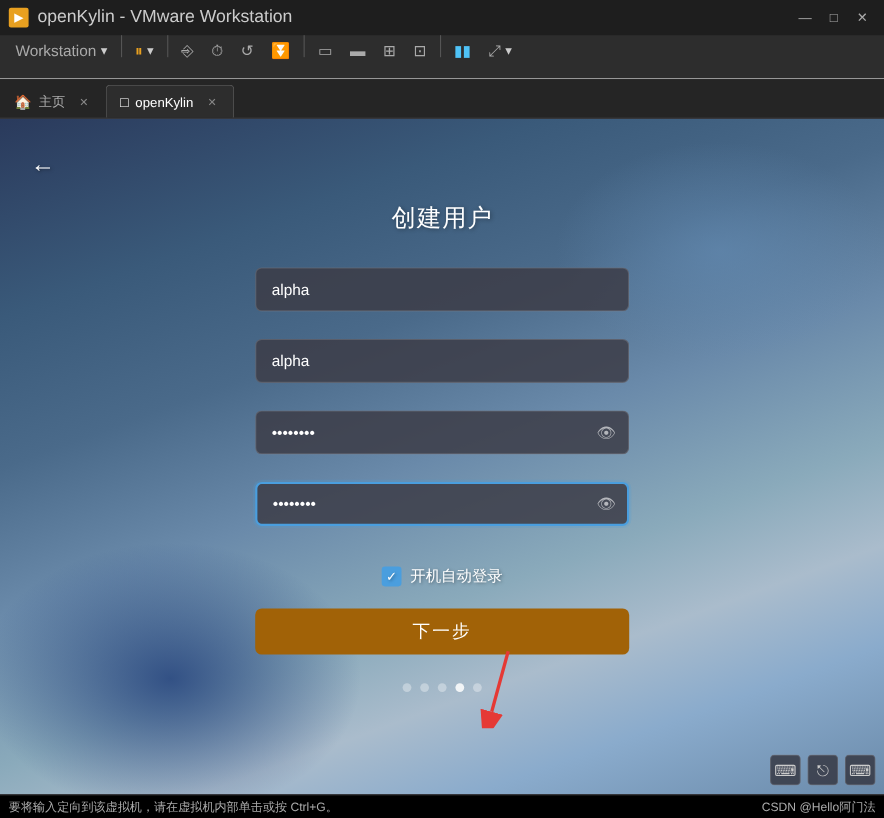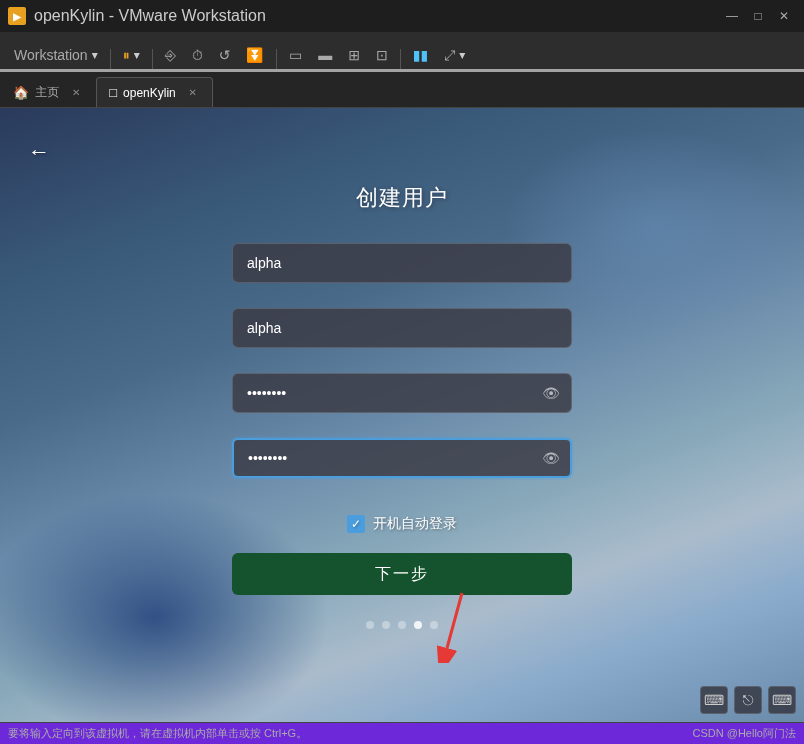--- a/index.html
+++ b/index.html
@@ -55,25 +55,25 @@
       display: flex;
       align-items: center;
       justify-content: center;
     }
 
     
     .toolbar {
       height: 40px;
       background: #2d2d2d;
       display: flex;
-      align-items: flex-end;
+      align-items: flex-start;
       padding: 0 8px;
       gap: 4px;
       flex-shrink: 0;
-      border-bottom: 3px solid #a3a3a3;
+      border-bottom: 1px solid #a3a3a3;
     }
     .toolbar-btn {
       height: 28px;
       padding: 0 6px;
       background: transparent;
       border: none;
       color: #cccccc;
       cursor: pointer;
       display: flex;
       align-items: center;
@@ -263,21 +263,21 @@
       justify-content: center;
       color: white;
       font-size: 12px;
       cursor: pointer;
     }
 
     
     .next-btn {
       width: 100%;
       height: 42px;
-      background: #14532d;
+      background: #a16207;
       border: none;
       border-radius: 6px;
       color: white;
       font-size: 16px;
       cursor: pointer;
       letter-spacing: 2px;
     }
 
     
     .dots-row {
@@ -315,21 +315,21 @@
       align-items: center;
       justify-content: center;
       color: #ccc;
       font-size: 14px;
       cursor: pointer;
     }
 
     
     .status-bar {
       height: 22px;
-      background: #6d28d9;
+      background: #000000;
       display: flex;
       align-items: center;
       padding: 0 8px;
       flex-shrink: 0;
       border-top: 1px solid #444;
     }
     .status-text {
       color: #aaa;
       font-size: 11px;
     }

